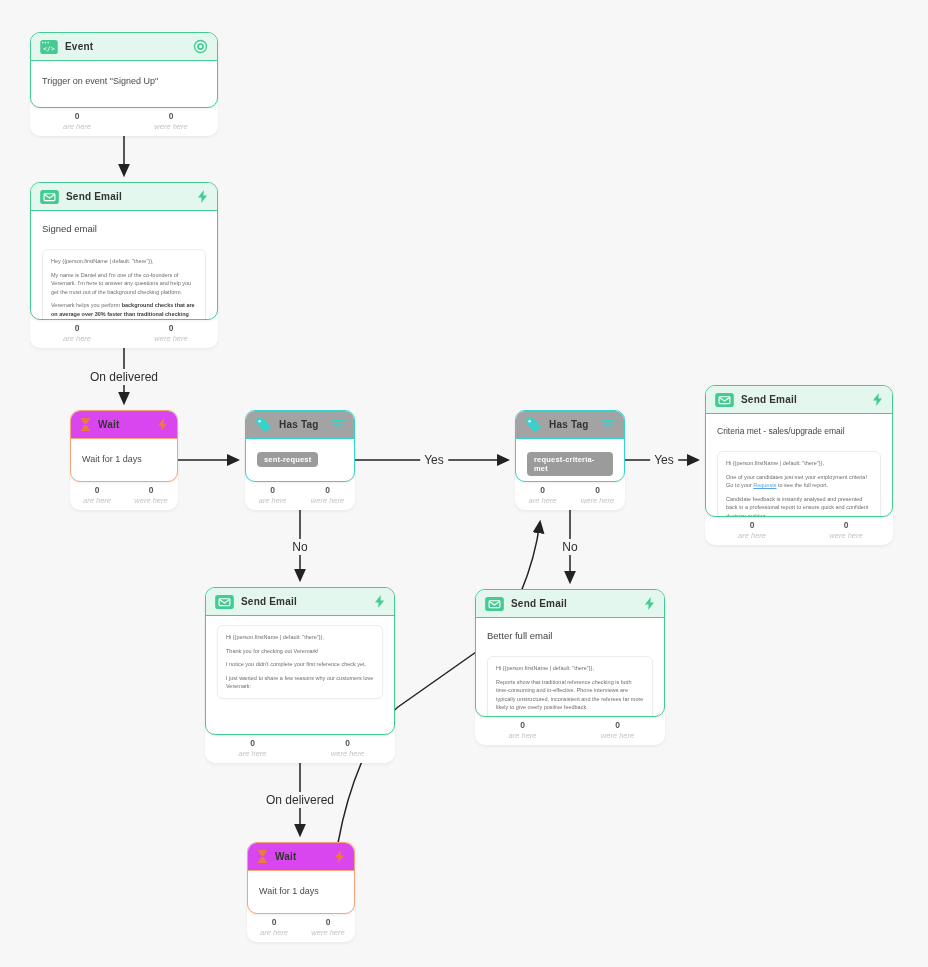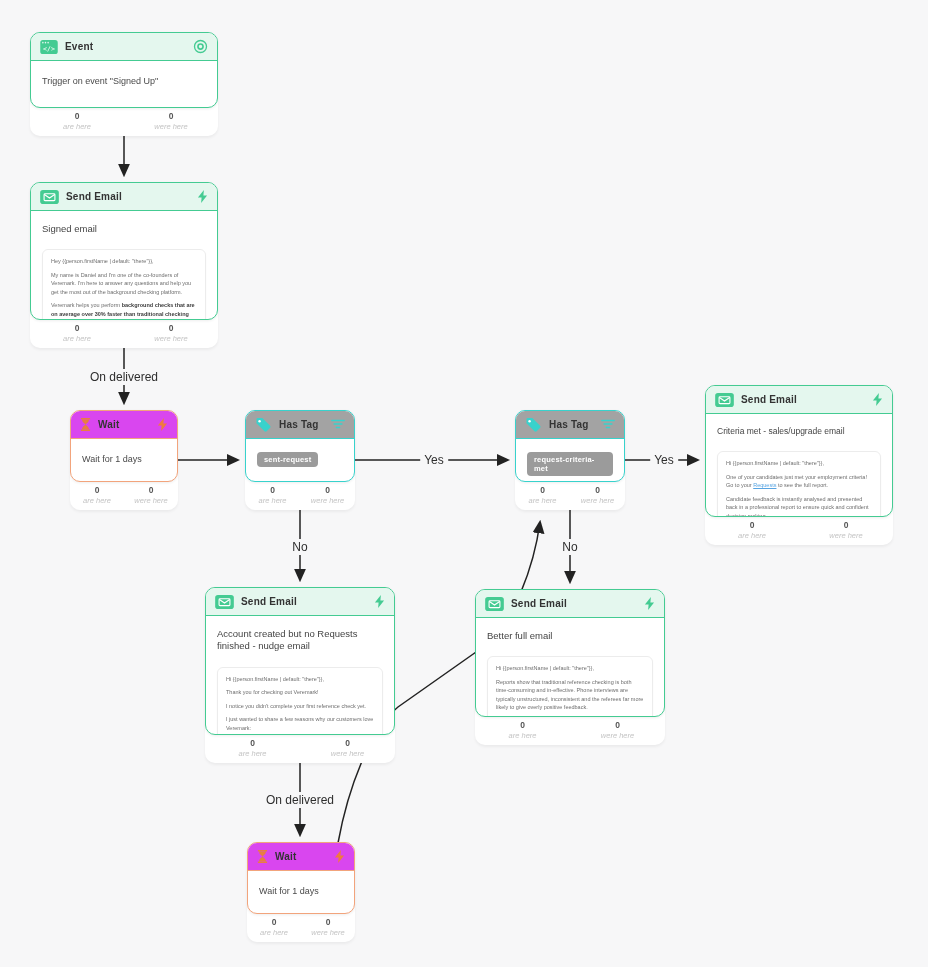--- a/index.html
+++ b/index.html
@@ -381,21 +381,20 @@
           </svg>
         </span>
         <span class="ntitle">Send Email</span>
         <span class="hicon right">
           <svg width="11" height="13" viewBox="0 0 12 14">
               <path d="M7.5 0 L1 8 H5 L4.5 14 L11 6 H7 Z" fill="#44cb92"></path>
             </svg>
         </span>
       </div>
       <div class="nbody">
-        <div class="subject">Account created but no Requests finished - nudge email</div>
         <div class="preview">
             <p><span>Hi {{person.firstName | default: "there"}},</span></p>
             <p><span>Thank you for checking out Veremark!</span></p>
             <p><span>I notice you didn't complete your first reference check yet.</span></p>
             <p><span>I just wanted to share a few reasons why our customers love Veremark:</span></p>
           </div>
       </div>
     </div>
     <div class="stats">
       <div class="stat">

